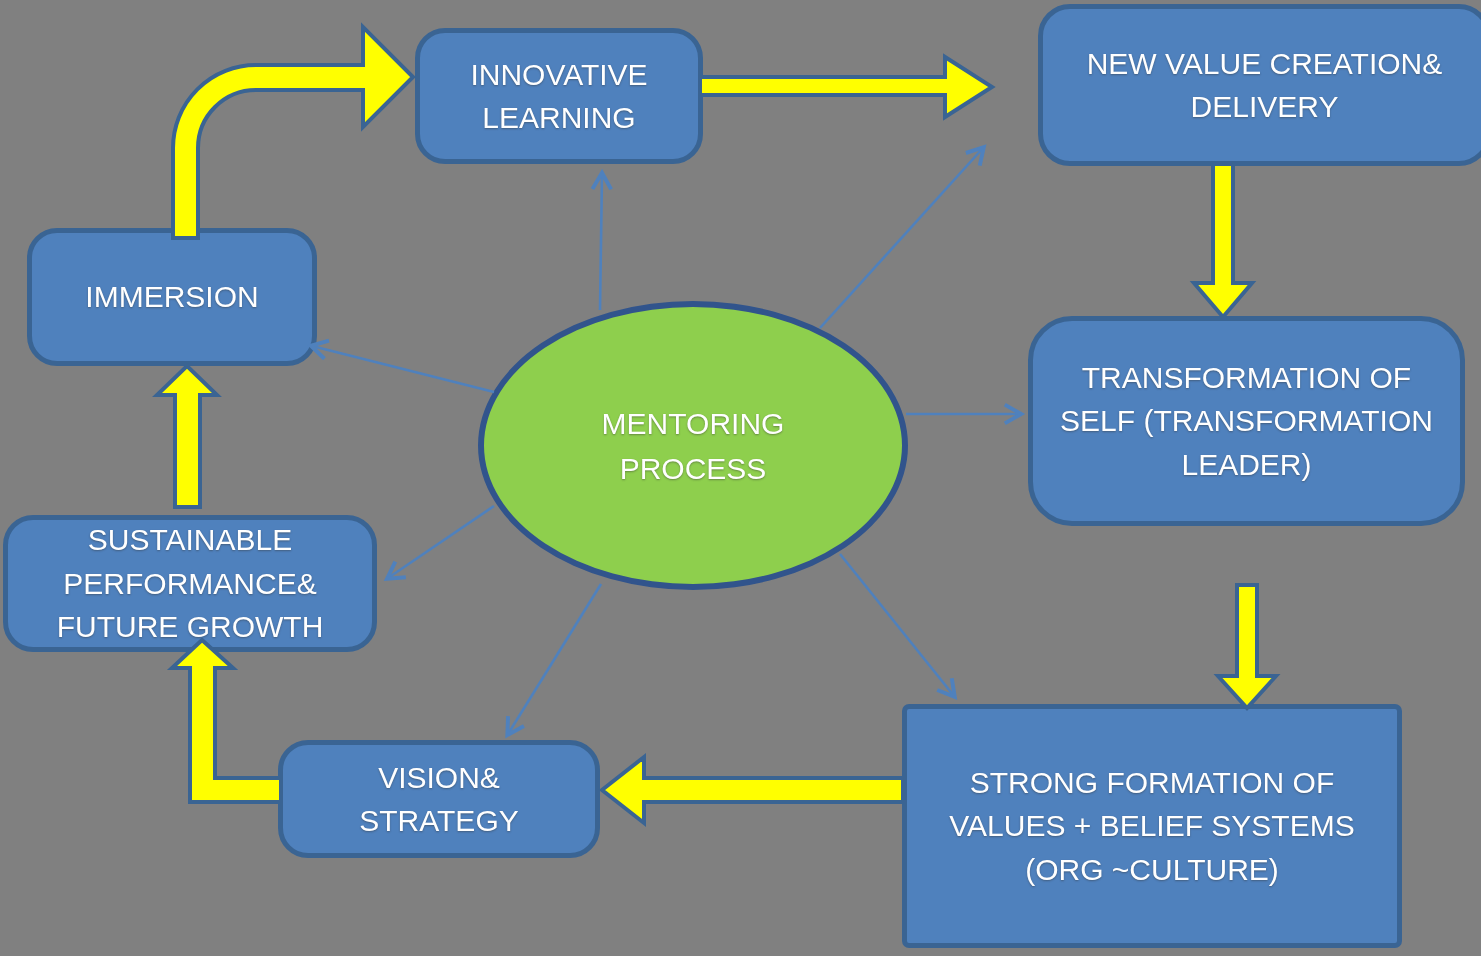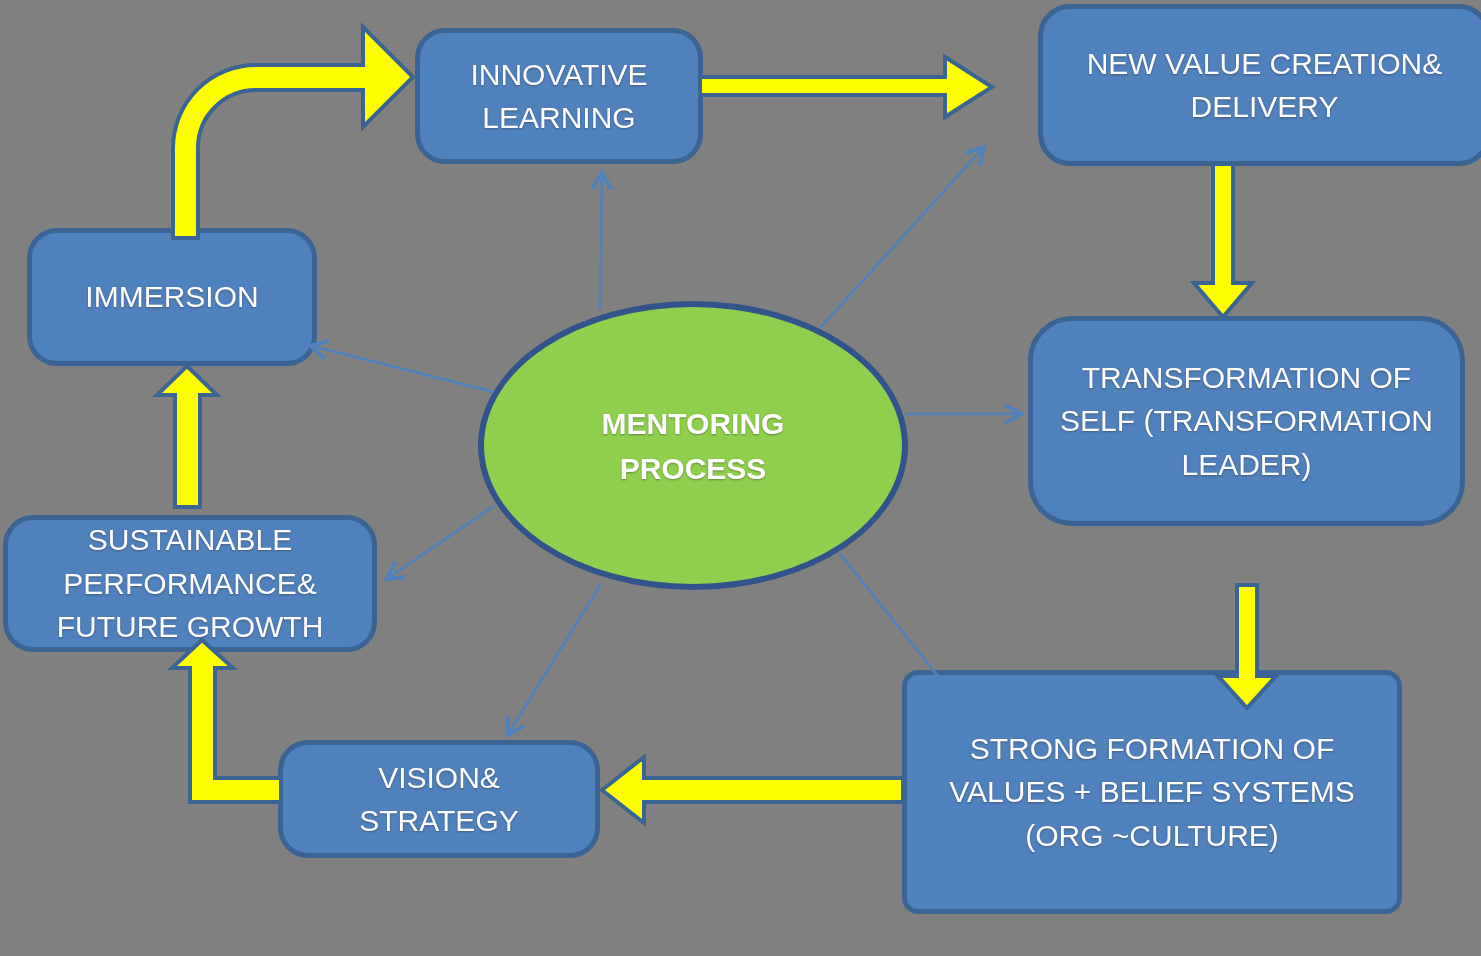--- a/index.html
+++ b/index.html
@@ -42,24 +42,24 @@
     font-size:30px;
     line-height:1.5;
     white-space:pre-line;
     text-shadow:0 1px 2px rgba(50,50,50,0.45);
   }
   
   #n-immersion     {left:27px;  top:228px; width:290px; height:138px; border-radius:30px;}
   #n-innovative    {left:415px; top:28px;  width:288px; height:136px; border-radius:30px;}
   #n-newvalue      {left:990px; top:4px;   width:453px; height:162px; border-radius:32px;margin-left:48px;}
   #n-transformation{left:1028px;top:316px; width:437px; height:210px; border-radius:44px;}
-  #n-strong        {left:902px; top:670px; width:500px; height:244px; border-radius:16px;}
+  #n-strong        {left:902px; top:704px; width:500px; height:244px; border-radius:7px;}
   #n-vision        {left:278px; top:740px; width:322px; height:118px; border-radius:30px;}
   #n-sustainable   {left:3px;   top:503px; width:374px; height:137px; border-radius:30px;margin-top:12px;}
-  #n-center        {left:478px; top:301px; width:430px; height:289px;font-weight:bold;}
+  #n-center        {left:478px; top:301px; width:430px; height:289px;}
   svg.arrows{
     position:absolute;left:0;top:0;width:1481px;height:956px;
     z-index:2;pointer-events:none;
   }
   .cycle-arrow{fill:#FFFF00;stroke:#3A6493;stroke-width:4;}
   .radial-arrow{fill:none;stroke:#4F81BD;stroke-width:2.6;}
 </style>
 </head>
 <body>
 

